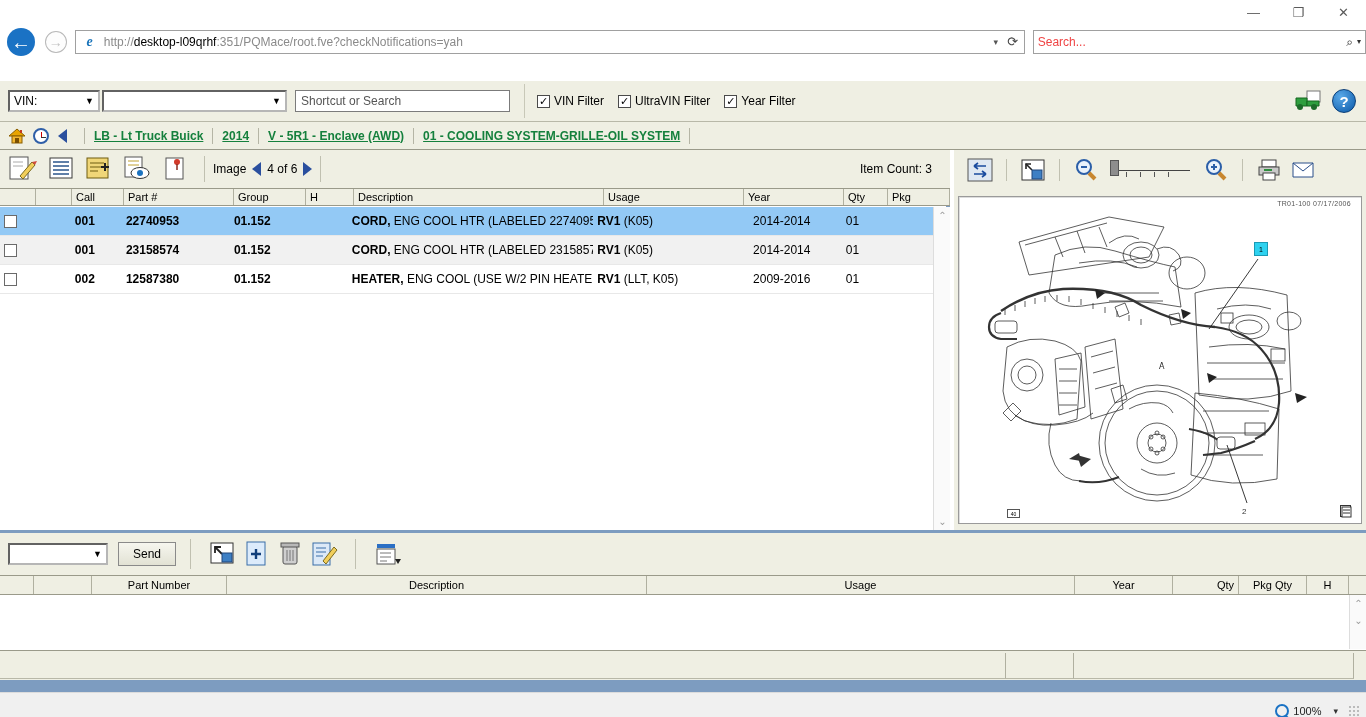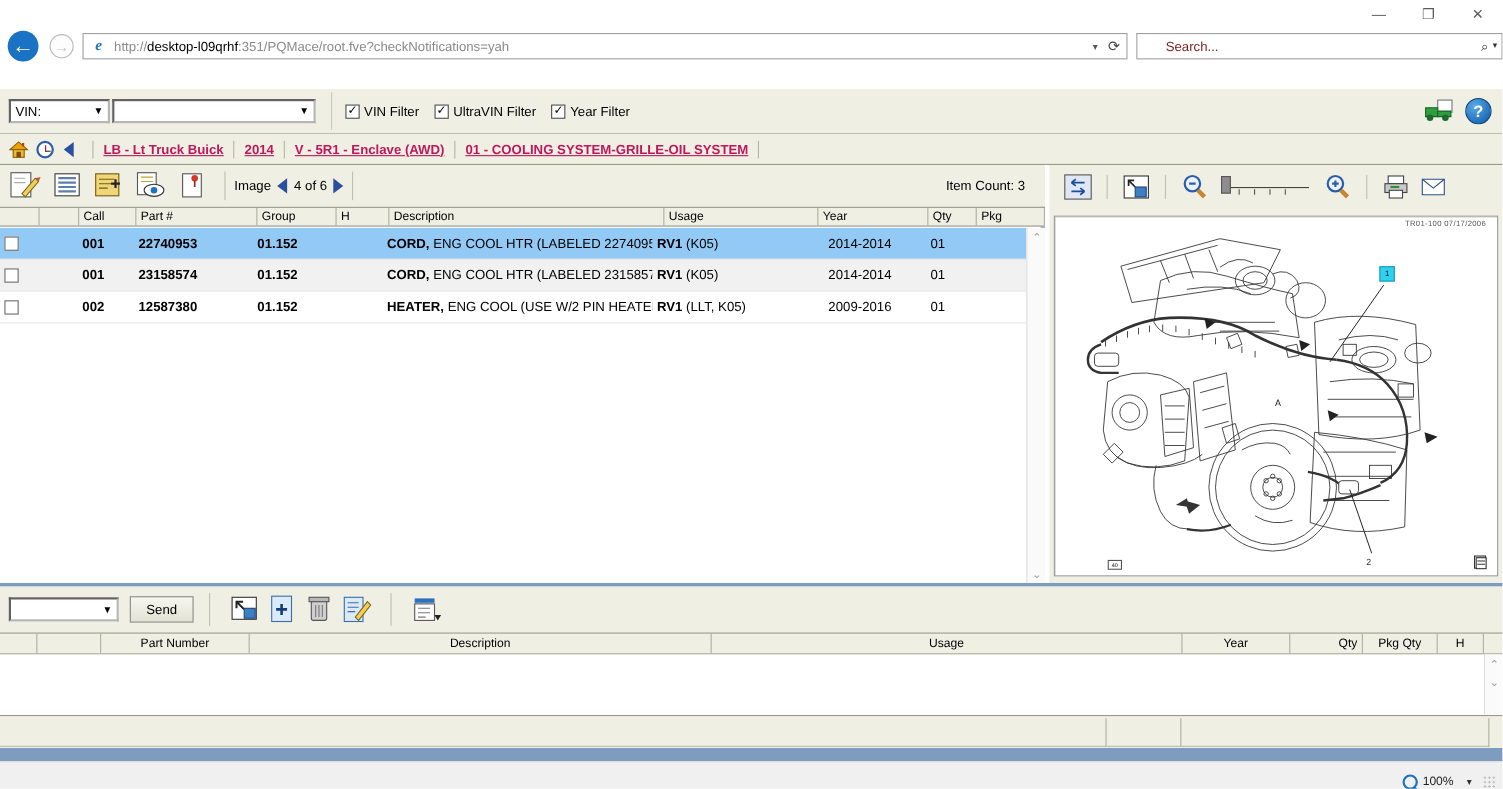--- a/index.html
+++ b/index.html
@@ -60,21 +60,21 @@
   }
   .urltext { flex:1; font-size:12px; color:#8a8a8a; white-space:nowrap; overflow:hidden; }
   .urltext b { color:#000; font-weight:normal; }
   .urldrop { width:16px; text-align:center; color:#555; font-size:9px; }
   .urlrefresh { width:18px; text-align:center; color:#444; font-size:13px; }
   .searchbox {
     width:335px; height:24px; margin-left:8px;
     border:1px solid #a0a0a0; background:#fff;
     display:flex; align-items:center; padding:0 4px;
   }
-  .searchtext { flex:1; font-size:12px; color:#7f1d1d;margin-left:22px; }
+  .searchtext { flex:1; font-size:12px; color:#ef4444; }
   .sicon { font-size:12px; color:#333; }
   .sdrop { font-size:8px; color:#333; margin-left:4px; }
 
   
   .menubar {
     position:absolute; left:0; top:58px; width:1366px; height:23px;
     background:#efefe3; border-bottom:1px solid #d8d8c8;
     display:flex; align-items:center; padding-left:8px;
   }
   .menuitem { padding:2px 9px; font-size:12px; color:#000; cursor:default; }
@@ -133,21 +133,21 @@
     border:2px solid #2f5fa8; position:relative; background:#fff; margin-right:9px;
   }
   .clock-ico:before { content:""; position:absolute; left:6px; top:2px; width:1px; height:6px; background:#c00; }
   .clock-ico:after  { content:""; position:absolute; left:6px; top:7px; width:5px; height:1px; background:#333; }
   .bk-tri {
     width:0;height:0;border-top:7px solid transparent;border-bottom:7px solid transparent;
     border-right:9px solid #2a4f9e; margin-right:8px;
   }
   .cdiv { width:1px; height:16px; background:#b5b5a5; margin:0 9px; }
   .crumb {
-    color:#be185d; font-size:12px; font-weight:bold; text-decoration:underline;
+    color:#15803d; font-size:12px; font-weight:bold; text-decoration:underline;
     white-space:nowrap; cursor:pointer;
   }
 
   
   .leftpanel {
     position:absolute; left:0; top:150px; width:950px; height:380px;
     background:#fff; border-right:4px solid #7d9cc0;
   }
   .lp-toolbar {
     position:absolute; left:0; top:0; width:950px; height:38px;
@@ -303,20 +303,23 @@
 
 
   <div class="filterbar">
     <div class="sel-vin">
       <span>VIN:</span>
       <span class="caret">▼</span>
     </div>
     <div class="sel-blank">
       <span></span>
       <span class="caret">▼</span>
+    </div>
+    <div class="shortcut">
+      <span>Shortcut or Search</span>
     </div>
     <div class="fsep"></div>
 
     <div class="chkwrap">
       <div class="chk">✓</div>
       <span>VIN Filter</span>
     </div>
     <div class="chkwrap">
       <div class="chk">✓</div>
       <span>UltraVIN Filter</span>

